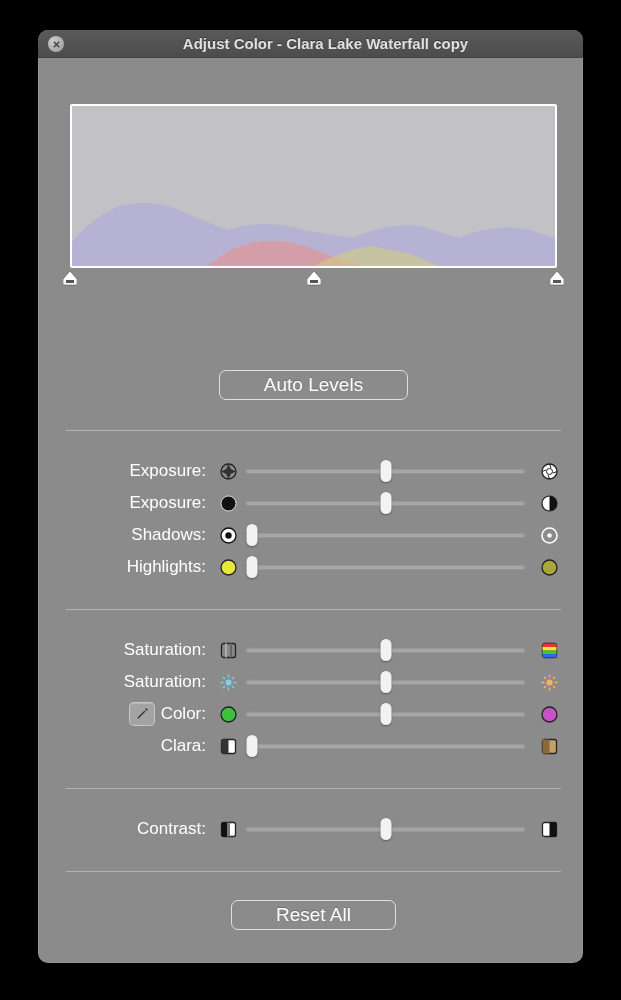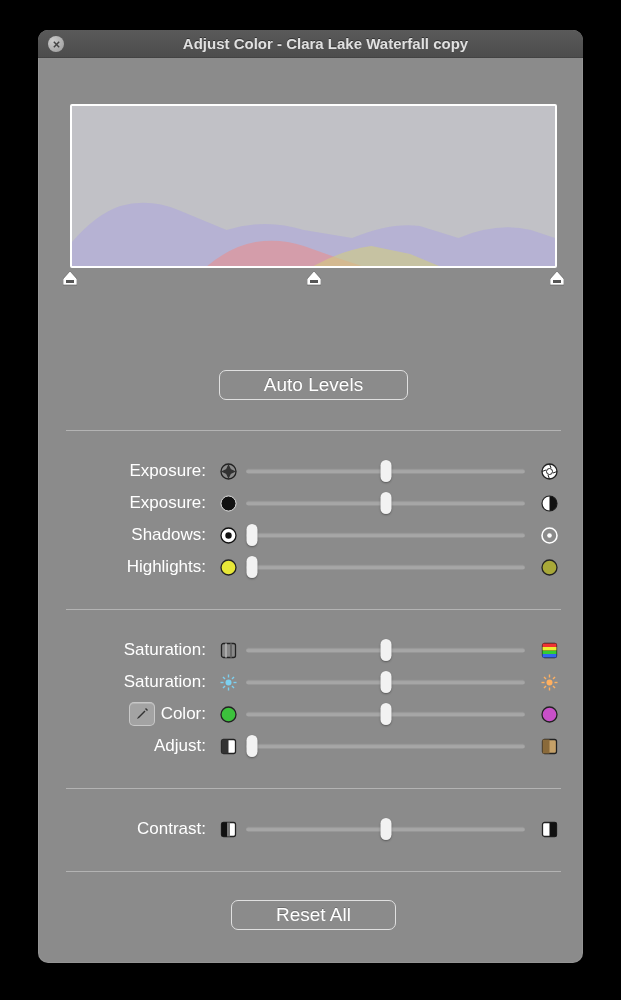--- a/index.html
+++ b/index.html
@@ -370,21 +370,21 @@
               <div class="thumb" style="left: 50%;"></div>
             </div>
             <div class="icon-slot right">
               <svg class="mini-icon" viewBox="0 0 17 17">
                 <use href="#circle-magenta-icon"></use>
               </svg>
             </div>
           </div>
           <div class="slider-row">
             <div class="slider-label-wrap">
-              <span class="slider-label">Adjust:</span>
+              <span class="slider-label">Clara:</span>
             </div>
             <div class="icon-slot left">
               <svg class="mini-icon" viewBox="0 0 17 17">
                 <use href="#square-bw-icon"></use>
               </svg>
             </div>
             <div class="slider-track">
               <div class="track-bar"></div>
               <div class="thumb" style="left: 2%;"></div>
             </div>

